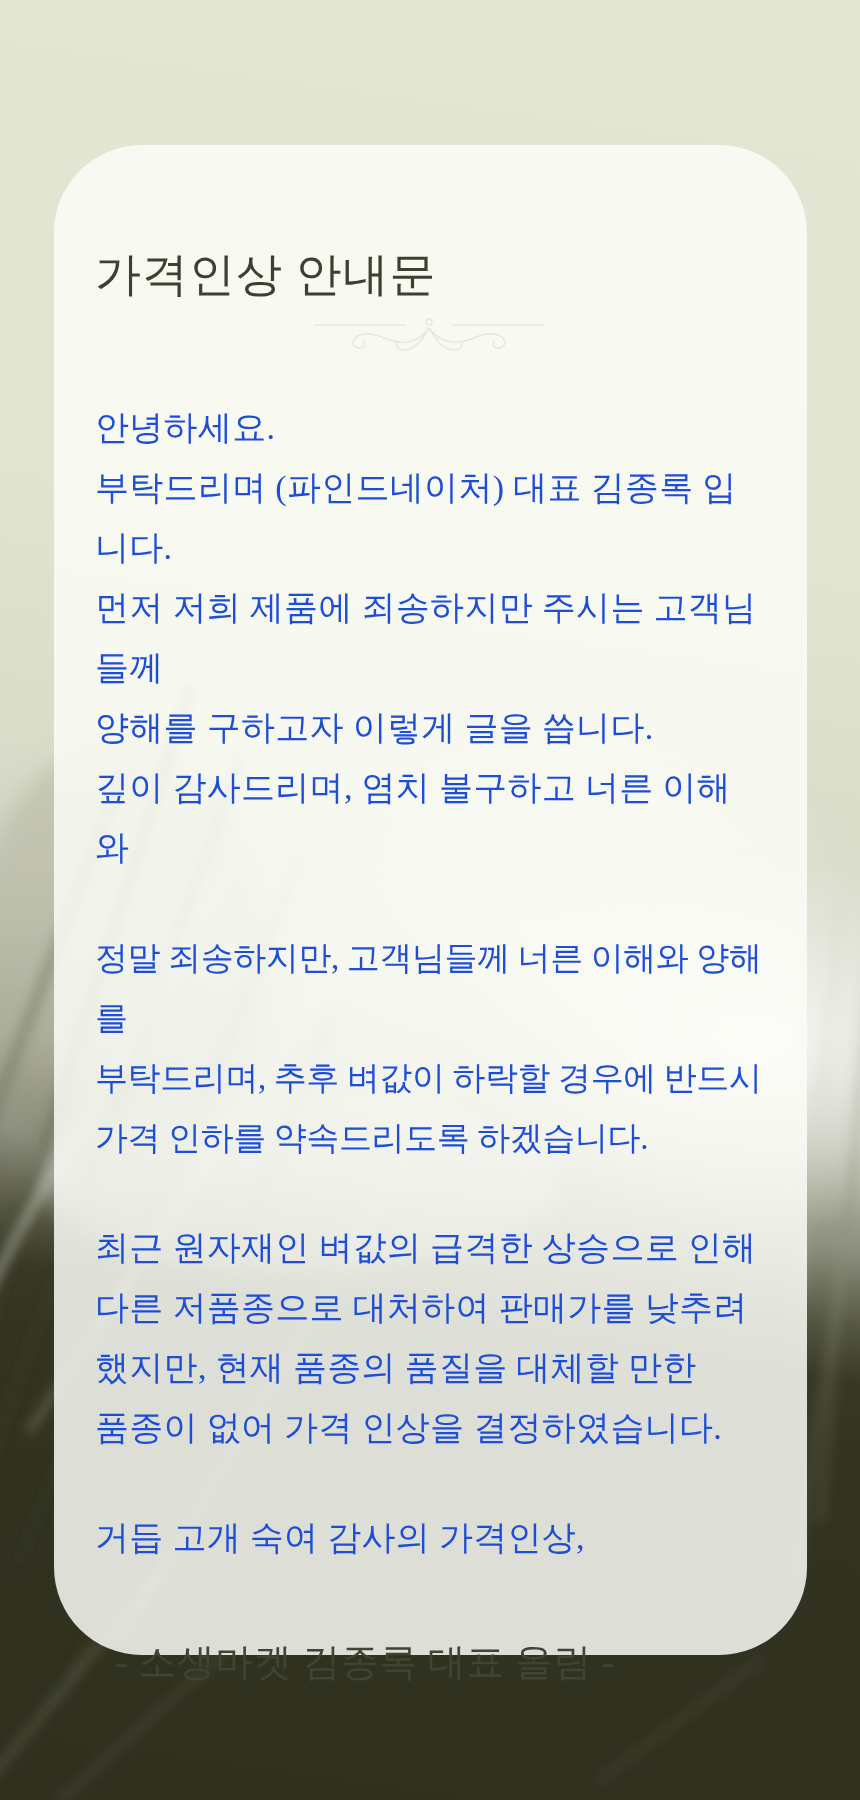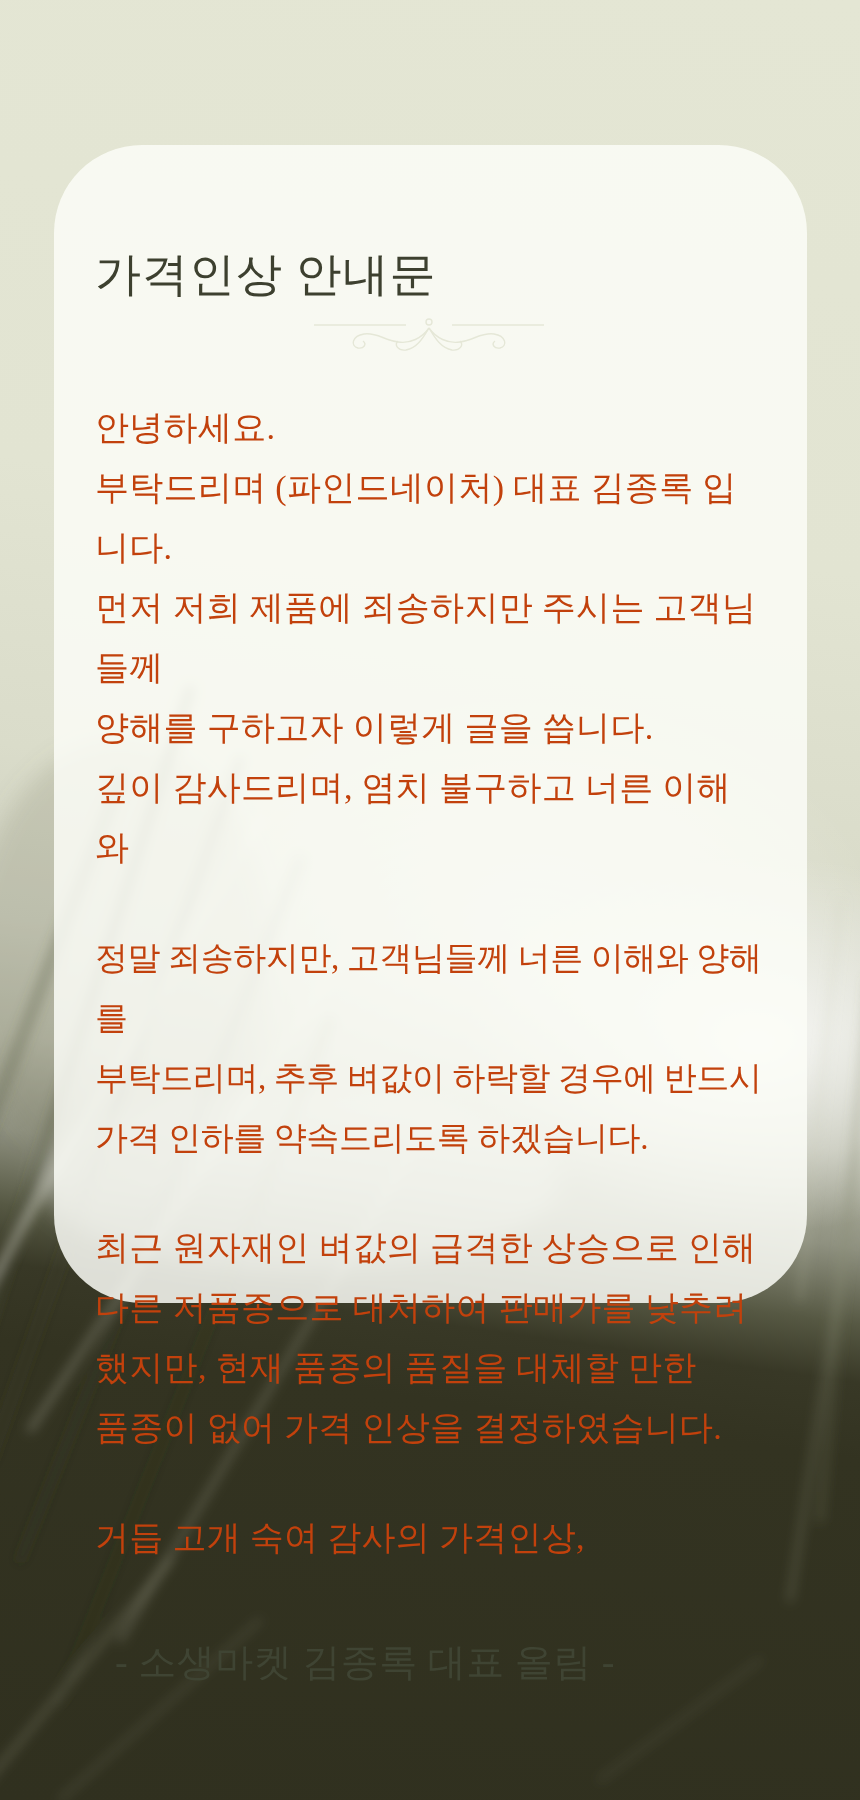--- a/index.html
+++ b/index.html
@@ -16,35 +16,35 @@
       radial-gradient(500px 350px at 62% 52%, rgba(255,255,255,0.45), rgba(255,255,255,0) 70%),
       linear-gradient(188deg,
         #e4e6d4 0%, #e2e4d2 30%, #dadcca 45%, #cdcfbf 54%,
         #b8baa9 60%, #8f9180 65%, #565843 69%, #383826 72%,
         #333321 76%, #30301f 100%);
   }
   .bg svg{position:absolute;inset:0;}
   
   .card{
     position:absolute;z-index:1;
-    left:54px;top:145px;width:753px;height:1158px;
+    left:54px;top:145px;width:753px;height:1510px;
     border-radius:88px;
     background:rgba(252,253,247,0.85);
     box-sizing:border-box;
     padding:102px 44px 0 41px;
   }
   .title{
     font-size:46px;line-height:1.2;letter-spacing:1px;
     color:#3d402f;
   }
   .flourish{display:block;margin:14px auto 0 auto;opacity:.55;}
   .body-text{margin-top:44px;}
   .para{
     font-size:34px;line-height:60px;letter-spacing:.3px;
-    color:#c2410c;margin:0 0 50px 0;
+    color:#1d4ed8;margin:0 0 50px 0;
   }
   .para.alt{font-size:33px;letter-spacing:-0.4px;}
   .signature{
     margin:72px 0 0 20px;
     font-size:38px;line-height:1.2;color:#3f4433;letter-spacing:.5px;
   }
 </style>
 </head>
 <body>
 

